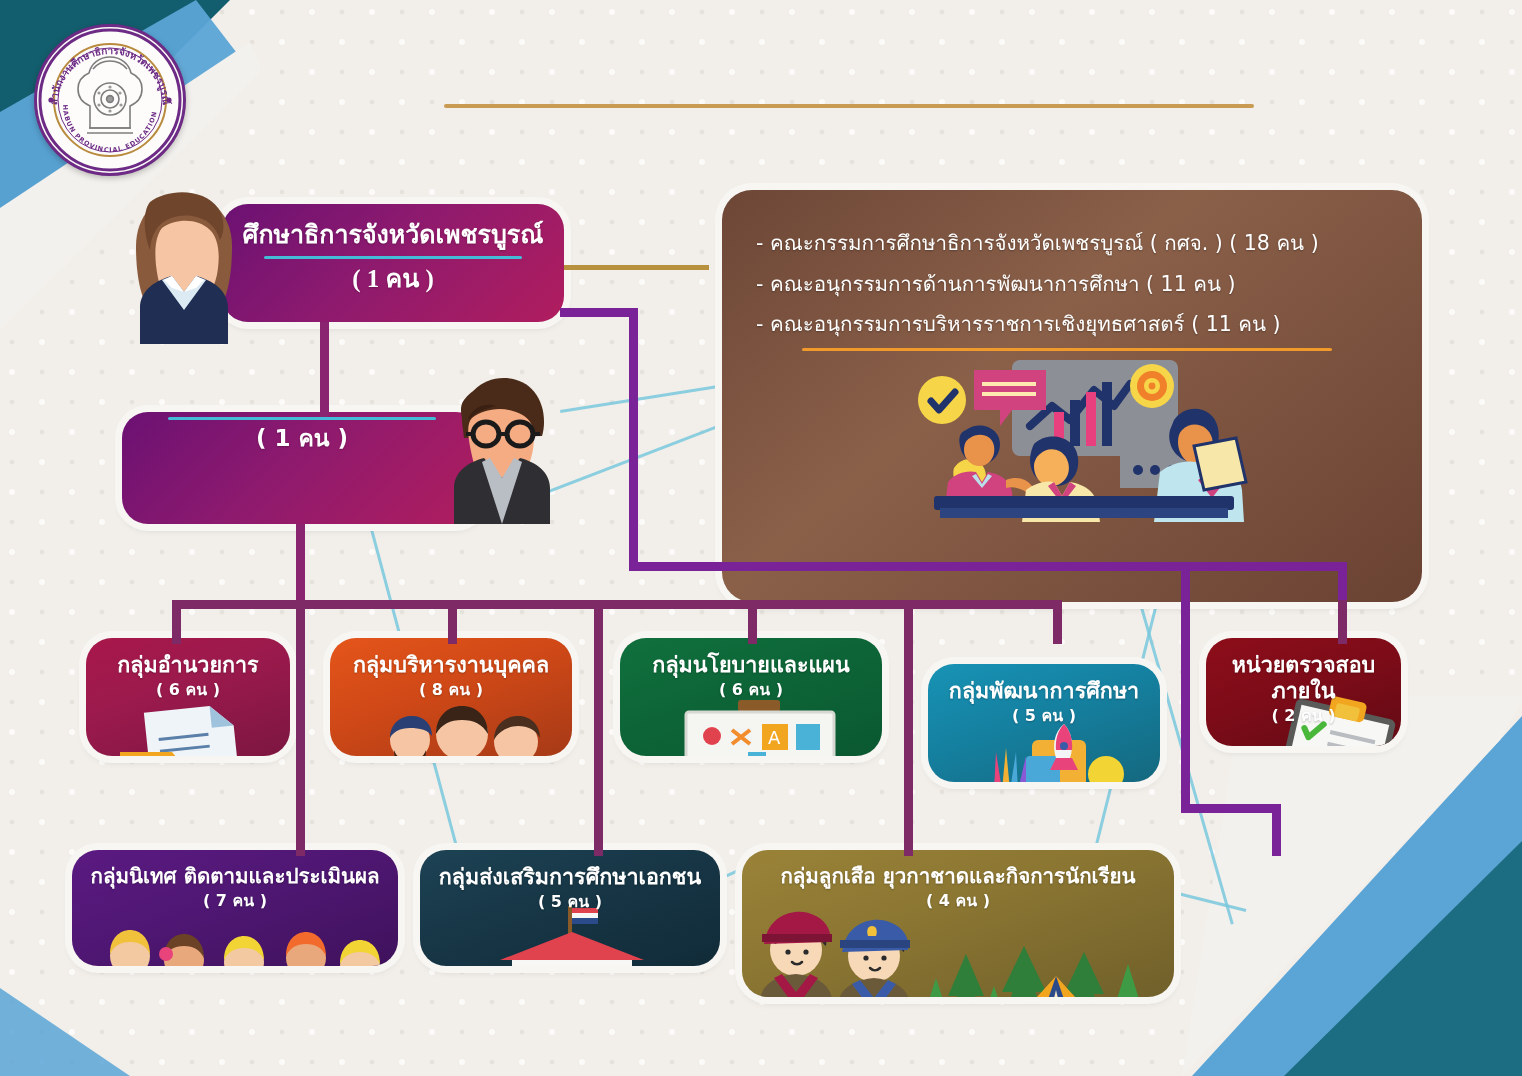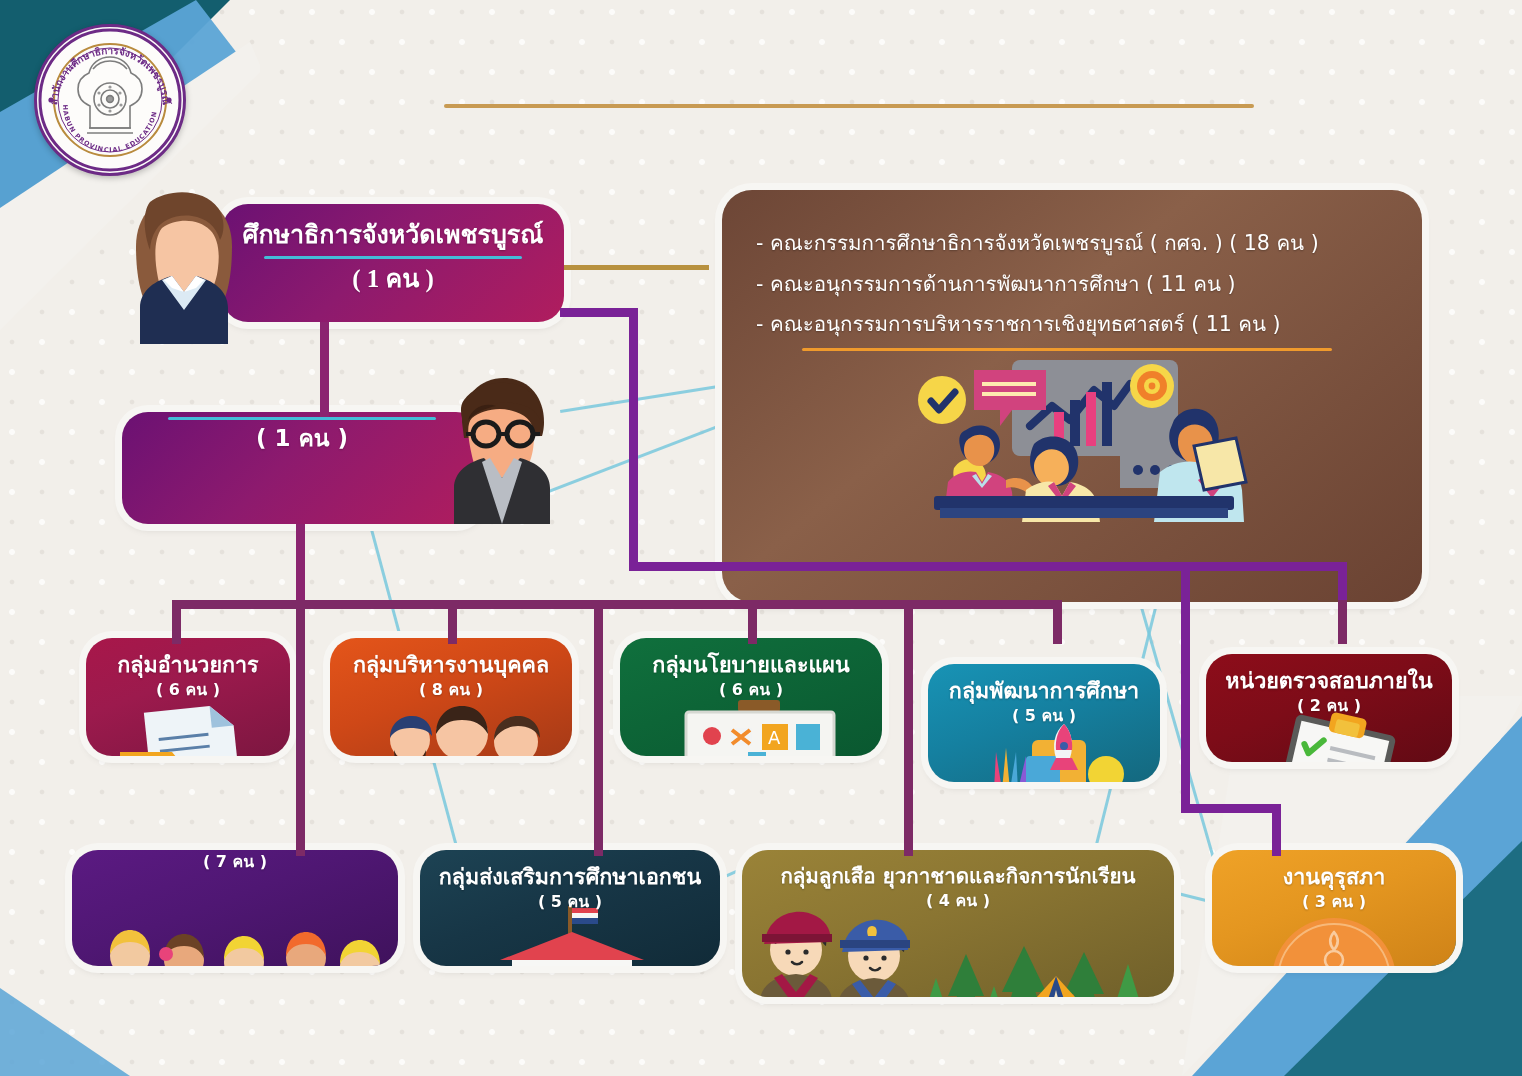--- a/index.html
+++ b/index.html
@@ -93,22 +93,22 @@
   .grp .cnt{font-size:16px;}
 
   #n-admin{left:86px;top:638px;width:204px;height:118px;
      background:linear-gradient(160deg,#a8174a 0%,#9c1a4d 40%,#7c1640 100%);}
   #n-person{left:330px;top:638px;width:242px;height:118px;
      background:linear-gradient(160deg,#e4551a 0%,#cf4817 45%,#a63a17 100%);}
   #n-policy{left:620px;top:638px;width:262px;height:118px;
      background:linear-gradient(160deg,#10703d 0%,#0d6537 45%,#0a5830 100%);}
   #n-develop{left:928px;top:664px;width:232px;height:118px;
      background:linear-gradient(160deg,#1893b5 0%,#1580a0 45%,#14687e 100%);}
-  #n-audit{left:1206px;top:638px;width:246px;height:108px;
-     background:linear-gradient(160deg,#8d0d1a 0%,#7d0c18 45%,#620a14 100%);margin-top:16px;}
+  #n-audit{left:1206px;top:638px;width:195px;height:108px;
+     background:linear-gradient(160deg,#8d0d1a 0%,#7d0c18 45%,#620a14 100%);}
 
   
   #n-super{left:72px;top:850px;width:326px;height:116px;
      background:linear-gradient(160deg,#5b1a82 0%,#4f1773 45%,#3f125c 100%);}
   #n-private{left:420px;top:850px;width:300px;height:116px;
      background:linear-gradient(160deg,#1d4354 0%,#173646 45%,#112b38 100%);}
   #n-scout{left:742px;top:850px;width:432px;height:147px;
      background:linear-gradient(160deg,#9a8338 0%,#8a7532 45%,#70602a 100%);}
   #n-kurusapa{left:1212px;top:850px;width:244px;height:116px;
      background:linear-gradient(160deg,#efa227 0%,#e49620 45%,#cf8318 100%);}
@@ -406,20 +406,21 @@
           <path d="M36 40l6 8 12-16"></path>
           <path d="M36 66l6 8 12-16"></path>
           <path d="M36 92l6 8 12-16"></path>
         </g>
         <path d="M118 108l-22 22h22z" fill="#c9ccd0"></path>
       </g>
     </svg>
   </div>
 
   <div class="node grp" id="n-super">
+    <div class="ttl">กลุ่มนิเทศ ติดตามและประเมินผล</div>
     <div class="cnt">( 7 คน )</div>
     <svg class="art" style="left:6px;top:66px;width:314px;height:130px;" viewBox="0 0 314 130">
       <path d="M16 96c0-18 12-30 30-30h236c18 0 32 12 32 30v34H16z" fill="#5c3d8a" opacity="0"></path>
 
       <circle cx="52" cy="40" r="20" fill="#f2c9a0"></circle>
       <path d="M32 38c0-16 10-24 20-24s20 8 20 24c-4-8-10-12-20-12s-16 4-20 12z" fill="#f2c13c"></path>
       <path d="M28 130V96c0-14 10-22 24-24l0 0c14 2 24 10 24 24v34z" fill="#e8437a"></path>
 
       <circle cx="106" cy="44" r="20" fill="#e8a87c"></circle>
       <path d="M86 42c0-16 10-24 20-24s20 8 20 24c-4-8-10-12-20-12s-16 4-20 12z" fill="#6b4226"></path>
@@ -526,33 +527,14 @@
       <path d="M92 44h70v8H92z" fill="#2a4480"></path>
       <path d="M124 30c4 0 6 4 4 10h-8c-2-6 0-10 4-10z" fill="#f2c13c"></path>
       <circle cx="118" cy="62" r="2.6" fill="#2b2b2b"></circle>
         <circle cx="136" cy="62" r="2.6" fill="#2b2b2b"></circle>
       <path d="M122 72c3 3 7 3 10 0" fill="none" stroke="#2b2b2b" stroke-width="2.5" stroke-linecap="round"></path>
       <path d="M90 144v-34c0-16 14-26 36-28 22 2 36 12 36 28v34z" fill="#6b5a3a"></path>
       <path d="M112 84l14 18 14-18 8 4-22 30-22-30z" fill="#3a5ca8"></path>
     </svg>
   </div>
 
-  <div class="node grp" id="n-kurusapa">
-    <div class="ttl">งานคุรุสภา</div>
-    <div class="cnt">( 3 คน )</div>
-    <svg class="art" style="left:54px;top:62px;width:136px;height:136px;" viewBox="0 0 136 136">
-      <circle cx="68" cy="68" r="62" fill="#f2913a"></circle>
-      <circle cx="68" cy="68" r="56" fill="none" stroke="#f7b97a" stroke-width="2"></circle>
-      <g fill="none" stroke="#f9cb9e" stroke-width="2.6" stroke-linecap="round" stroke-linejoin="round">
-        <path d="M68 20c-5 6-5 12 0 18 5-6 5-12 0-18z"></path>
-        <circle cx="68" cy="48" r="9"></circle>
-        <path d="M54 58c-8-4-16-2-22 6 8 0 14 2 18 8M82 58c8-4 16-2 22 6-8 0-14 2-18 8"></path>
-        <path d="M40 74c-6 2-10 8-10 14 6-4 12-4 18 0M96 74c6 2 10 8 10 14-6-4-12-4-18 0"></path>
-        <path d="M50 66c4 8 10 12 18 12s14-4 18-12"></path>
-        <rect x="44" y="86" width="48" height="28" rx="3"></rect>
-        <path d="M52 86v28M60 86v28M76 86v28M84 86v28"></path>
-        <path d="M36 114h64M32 120h72"></path>
-        <path d="M62 96h12l-6 10z"></path>
-      </g>
-    </svg>
-  </div>
 
 </div>
 
 </body></html>

